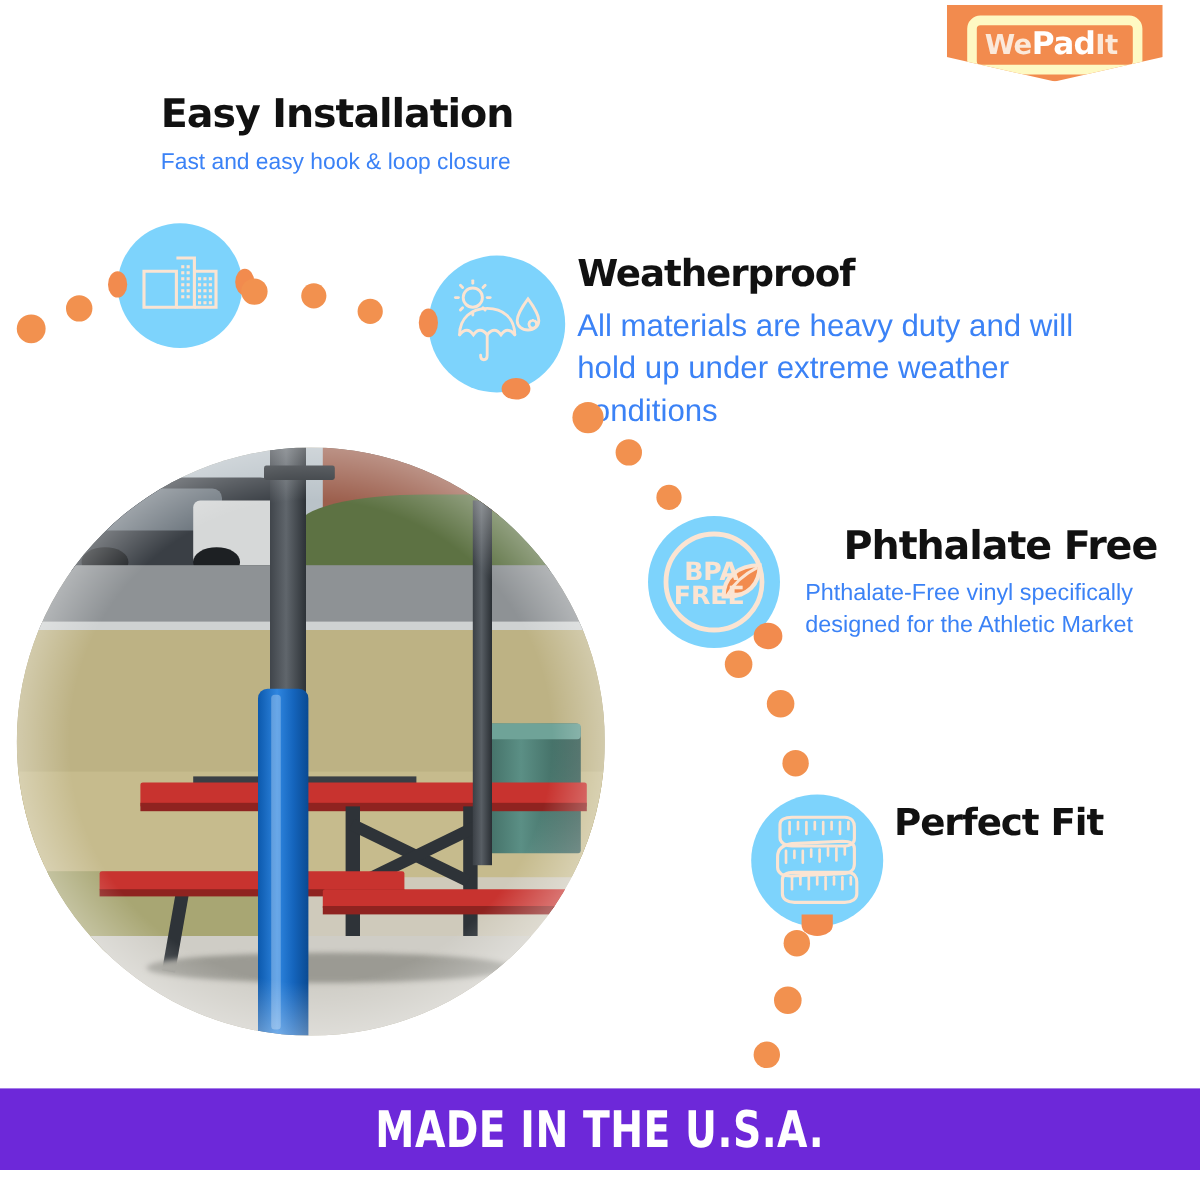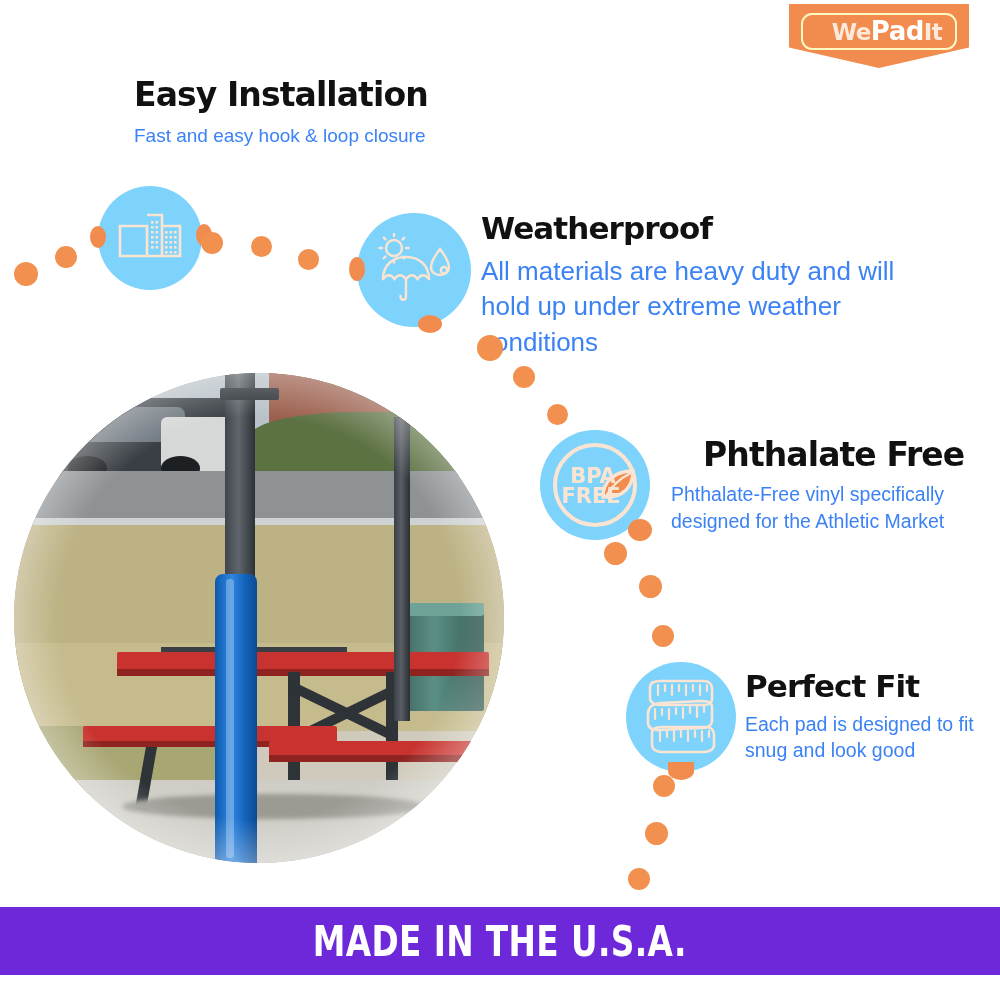--- a/index.html
+++ b/index.html
@@ -27,23 +27,23 @@
     height: 64px;
     background: #F28B4E;
     -webkit-clip-path: polygon(0 0, 100% 0, 100% 68%, 50% 100%, 0 68%);
     clip-path: polygon(0 0, 100% 0, 100% 68%, 50% 100%, 0 68%);
     display: flex;
     align-items: flex-start;
     justify-content: center;
   }
   #logo-inner {
     margin-top: 9px;
-    border: 2px solid #fef9c3;
+    border: 8px solid #fef9c3;
     border-radius: 11px;
-    padding: 3px 13px 4px 29px;
+    padding: 3px 13px 4px 7px;
     line-height: 1;
     white-space: nowrap;
   }
   .logo-txt {
     font-family: "DejaVu Sans", sans-serif;
     font-weight: bold;
     font-size: 23px;
     letter-spacing: -0.5px;
   }
   .logo-we  { color: #FBE9DA; }
@@ -315,21 +315,20 @@
       <path d="M62,62 C78,62 88,52 88,36 C70,36 58,46 58,62 Z" fill="#F28B4E" stroke="#FBE4D2" stroke-width="3.4"></path>
       <path d="M86,38 C74,44 66,52 61,61" fill="none" stroke="#FBE4D2" stroke-width="2.4"></path>
       <text x="48" y="48" text-anchor="middle" font-family="DejaVu Sans, sans-serif" font-weight="bold" font-size="21" fill="#FBE4D2">BPA</text>
       <text x="46" y="68" text-anchor="middle" font-family="DejaVu Sans, sans-serif" font-weight="bold" font-size="21" fill="#FBE4D2">FREE</text>
     </svg>
   </div>
   <div class="bump" style="left:628px; top:519px; width:24px; height:22px; border-radius:50%;"></div>
 
   <div id="fit-block">
     <h2 id="fit-title" class="feature-title">Perfect Fit</h2>
-    <p id="fit-desc" class="feature-desc">Each pad is designed to fit snug and look good</p>
   </div>
 
   <div class="icon-circle" id="icon-tape">
     <svg width="86" height="80" viewBox="0 0 86 80" aria-hidden="true">
       <g fill="none" stroke="#FBE4D2" stroke-width="2.6" stroke-linejoin="round">
 
         <path d="M12,10 C12,6 16,4 22,4 L66,4 C72,4 74,8 74,12 L74,22 C74,26 70,28 66,28 L22,28 C16,28 12,25 12,21 Z"></path>
 
         <path d="M74,30 C74,26 70,24 64,24 L22,26 C14,27 10,31 10,37 L10,46 C10,51 15,53 21,53 L64,51 C70,51 74,48 74,43 Z"></path>
 

